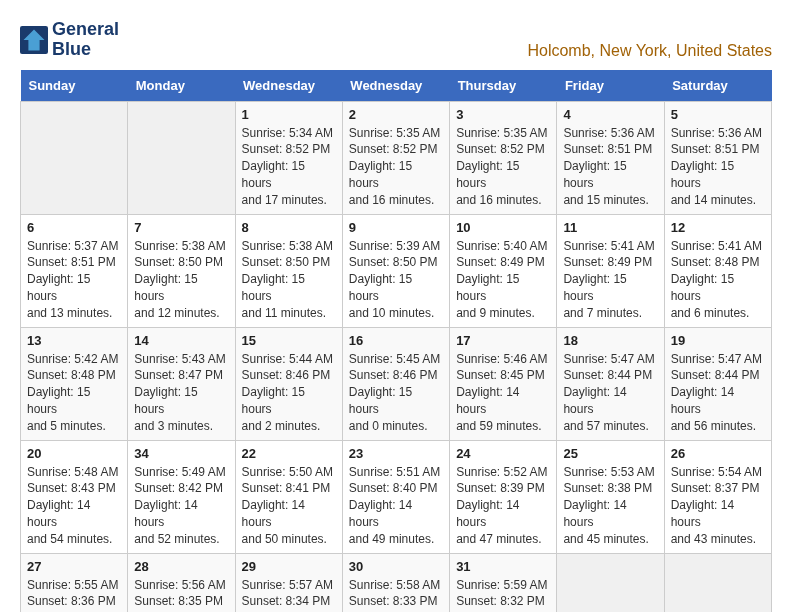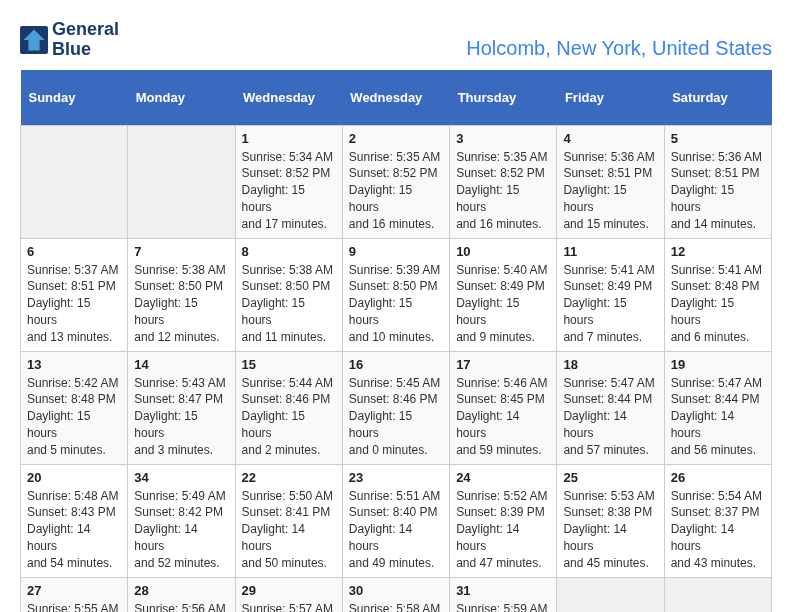--- a/index.html
+++ b/index.html
@@ -34,33 +34,33 @@
     }
     .title-area {
       text-align: right;
     }
     .month-year {
       font-size: 36px;
       font-weight: bold;
       color: #222;
     }
     .location {
-      font-size: 20px;
-      color: #3b82f6;
+      font-size: 16px;
+      color: #a16207;
     }
     table {
       width: 100%;
       border-collapse: collapse;
       font-size: 11px;
     }
     thead tr th {
       background-color: #3a6abf;
       color: #fff;
       text-align: left;
-      padding: 20px 8px;
+      padding: 8px 8px;
       font-size: 13px;
       font-weight: bold;
     }
     tbody tr td {
       border: 1px solid #ccc;
       vertical-align: top;
       padding: 5px 6px;
       min-height: 80px;
       height: 85px;
       width: calc(100% / 7);

